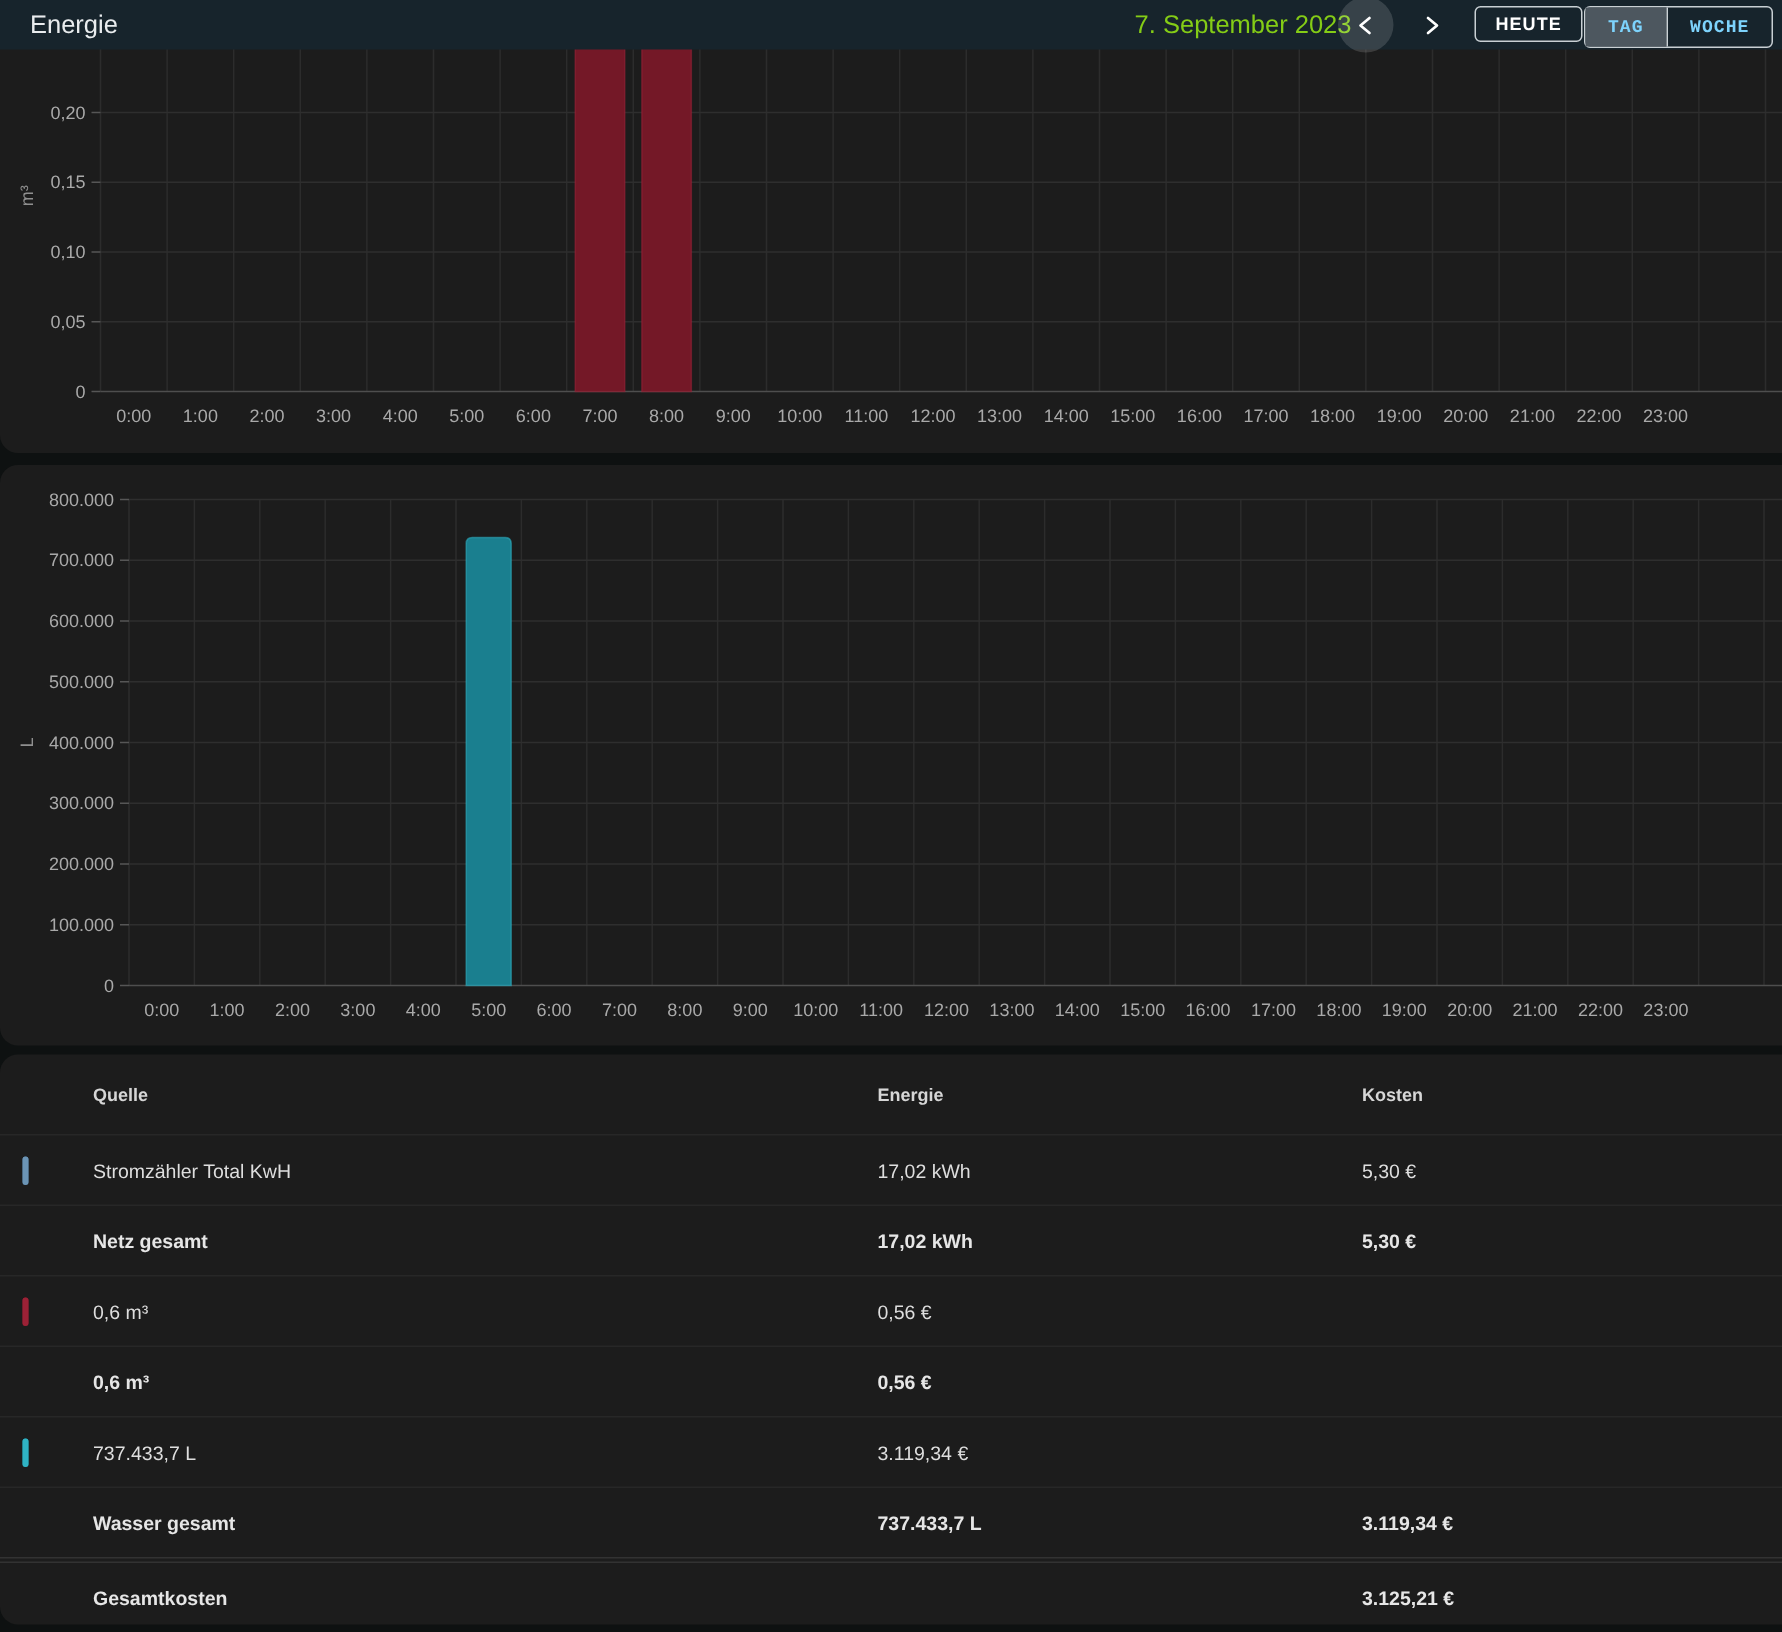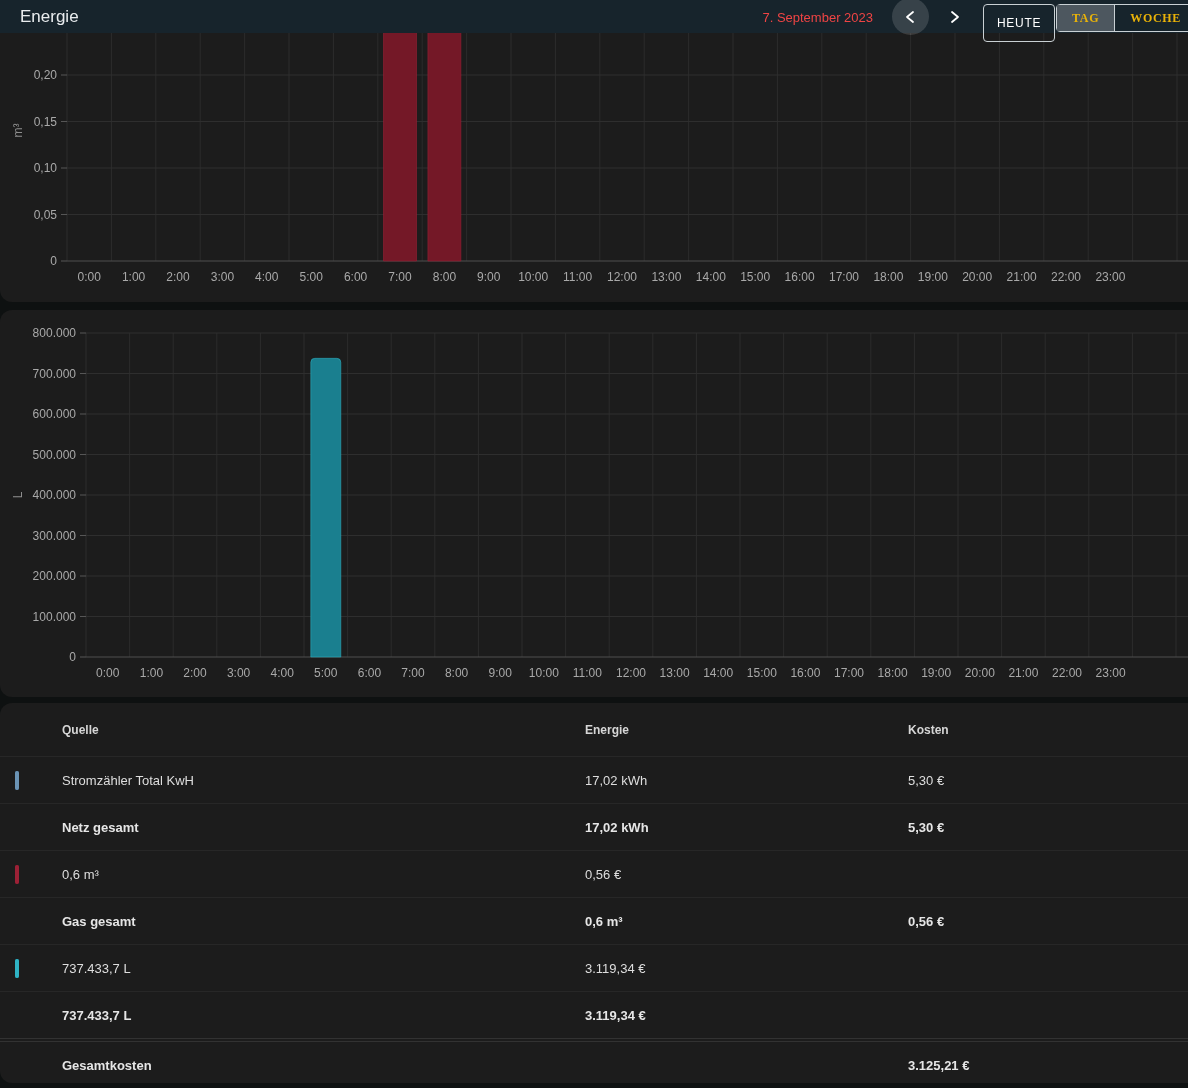--- a/index.html
+++ b/index.html
@@ -2,32 +2,32 @@
 <html><head>
 <meta charset="utf-8">
 <style>
   html,body{margin:0;padding:0;background:#0e1111;}
   .page{position:relative;width:1188px;height:1088px;overflow:hidden;background:#0e1111;
         font-family:"Liberation Sans",sans-serif;-webkit-font-smoothing:antialiased;}
 
   
   .appbar{position:absolute;top:0;left:0;width:100%;height:33px;background:#17242c;z-index:5;}
   .title{position:absolute;left:20px;top:50%;transform:translateY(-50%);font-size:17px;color:#e9ecee;}
-  .date{position:absolute;right:315px;top:50%;transform:translateY(-50%);font-size:13px;color:#ef4444;white-space:nowrap;}
+  .date{position:absolute;right:287px;top:50%;transform:translateY(-50%);font-size:17px;color:#84cc16;white-space:nowrap;}
   .iconbtn{position:absolute;top:-2px;width:37px;height:37px;border:none;background:transparent;
            display:flex;align-items:center;justify-content:center;padding:0;cursor:pointer;}
   .iconbtn.prev{left:892px;background:rgba(255,255,255,.14);border-radius:50%;}
   .iconbtn.next{left:935px;}
-  .todaybtn{position:absolute;left:983px;top:4px;height:38px;padding:0 13px;background:transparent;
-            border:1px solid #c9d0d4;border-radius:4px;color:#fff;font-size:12px;font-weight:400;
+  .todaybtn{position:absolute;left:983px;top:4px;height:24px;padding:0 13px;background:transparent;
+            border:1px solid #c9d0d4;border-radius:4px;color:#fff;font-size:12px;font-weight:700;
             letter-spacing:.7px;font-family:inherit;cursor:pointer;}
   .seggroup{position:absolute;left:1056px;top:4px;height:26px;display:flex;
             border:1px solid #c9d0d4;border-radius:4px;}
   .seg{height:100%;padding:0 15px;background:transparent;border:none;border-left:1px solid #c9d0d4;
-       color:#eab308;font-size:12px;font-weight:700;letter-spacing:.7px;font-family:Liberation Serif, serif;cursor:pointer;}
+       color:#7dd3fc;font-size:12px;font-weight:700;letter-spacing:.7px;font-family:Liberation Mono, monospace;cursor:pointer;}
   .seg:first-child{border-left:none;}
   .seg.sel{background:#4d575f;}
 
   
   .card{position:absolute;left:0;width:1200px;background:#1c1c1c;border-radius:12px;z-index:1;}
   .card-gas{top:0;height:302px;border-radius:0 0 12px 12px;}
   .card-water{top:310px;height:387px;}
   .card-table{top:703px;height:380px;overflow:hidden;}
   .card svg{display:block;}
   svg text{font-family:"Liberation Sans",sans-serif;}
@@ -227,33 +227,33 @@
   </div>
 
   <div class="trow">
     <span class="swcell"><span class="swatch" style="background: rgb(116, 24, 39); border-color: rgb(156, 33, 54);"></span></span>
     <span class="c-energy">0,6 m³</span>
     <span class="c-cost">0,56 €</span>
   </div>
 
   <div class="trow bold">
     <span class="swcell"><span class="swatch" style="visibility: hidden;"></span></span>
-    <span class="c-label">Gas gesamt</span>
     <span class="c-energy">0,6 m³</span>
     <span class="c-cost">0,56 €</span>
   </div>
 
   <div class="trow">
     <span class="swcell"><span class="swatch" style="background: rgb(26, 127, 143); border-color: rgb(47, 179, 196);"></span></span>
     <span class="c-energy">737.433,7 L</span>
     <span class="c-cost">3.119,34 €</span>
   </div>
 
   <div class="trow bold">
     <span class="swcell"><span class="swatch" style="visibility: hidden;"></span></span>
+    <span class="c-label">Wasser gesamt</span>
     <span class="c-energy">737.433,7 L</span>
     <span class="c-cost">3.119,34 €</span>
   </div>
 
   <div class="trow bold total">
     <span class="swcell"><span class="swatch" style="visibility: hidden;"></span></span>
     <span class="c-label">Gesamtkosten</span>
     <span class="c-energy"></span>
     <span class="c-cost">3.125,21 €</span>
   </div>

